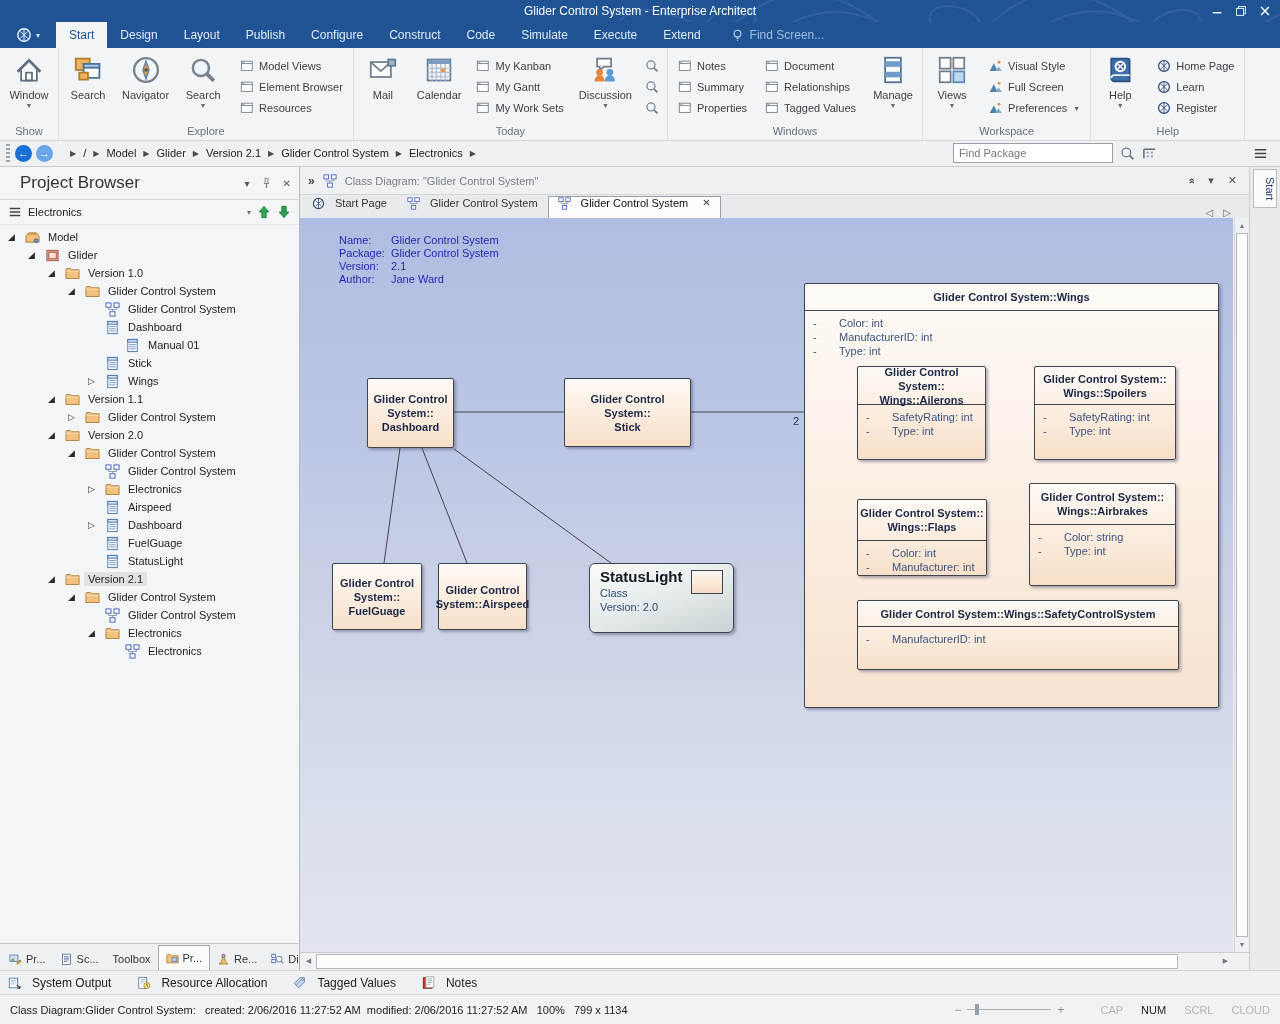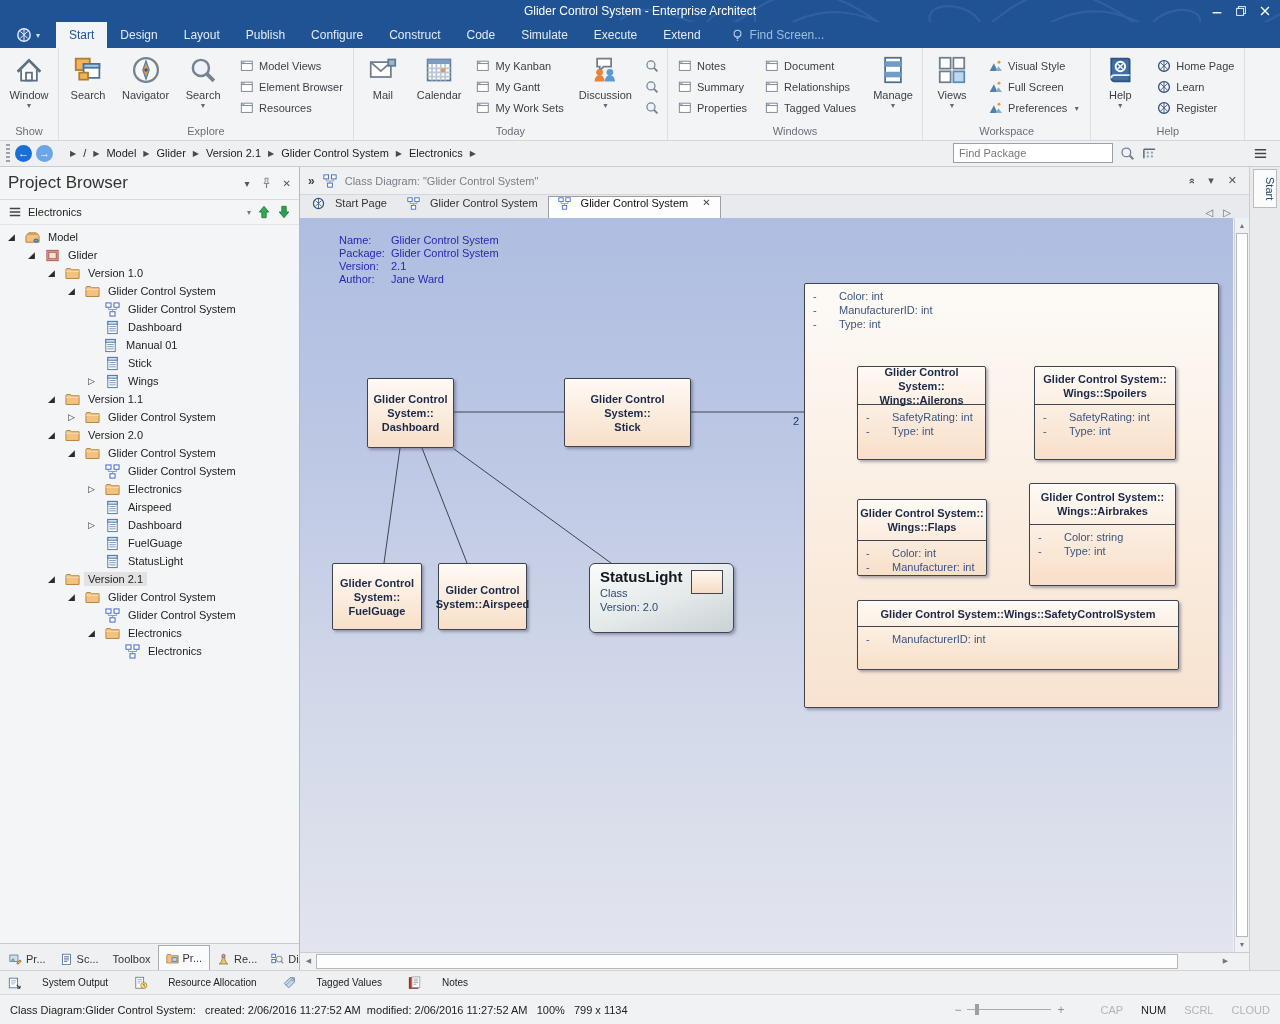--- a/index.html
+++ b/index.html
@@ -49,21 +49,21 @@
             font-family:"Liberation Sans",sans-serif;background:#fff;color:#333;}
   .fp-input::placeholder{color:#777;}
   .crumb-ico{margin-left:7px;display:flex;align-items:center;}
   .crumb-burger{margin-left:96px;margin-right:6px;}
   
   .main{position:absolute;left:0;top:167px;width:1280px;height:803px;display:flex;}
   
   .left-panel{width:300px;flex:none;background:#f4f5f6;border-right:1px solid #b6babf;
               display:flex;flex-direction:column;box-sizing:border-box;}
   .pb-header{height:32px;display:flex;align-items:center;padding:0 8px;border-bottom:1px solid #d8dade;}
-  .pb-title{font-size:17px;color:#333;flex:1;}
+  .pb-title{font-size:17px;color:#333;flex:1;margin-left:12px;}
   .pb-hicons{display:flex;align-items:center;gap:10px;color:#555;font-size:10px;}
   .pb-toolbar{height:24px;display:flex;align-items:center;gap:6px;padding:0 8px;border-bottom:1px solid #e2e4e7;}
   .pb-context{font-size:11px;color:#222;flex:1;}
   .tree{flex:1;overflow:hidden;padding-top:3px;background:#f4f5f6;}
   .trow{height:18px;display:flex;align-items:center;font-size:11px;color:#1c1c1c;white-space:nowrap;}
   .texp{width:17px;flex:none;font-size:9px;color:#2b2b2b;}
   .ticon{width:19px;flex:none;display:flex;align-items:center;}
   .tlabel{padding:1px 4px;}
   .trow.sel .tlabel{background:#e2e2e2;}
   .mini-tabs{height:26px;border-top:1px solid #c6cacf;display:flex;align-items:flex-end;background:#eef0f1;padding:0 2px;}
@@ -115,21 +115,21 @@
   .hscroll{height:17px;background:#f0f1f2;border-top:1px solid #c9ccd1;position:relative;}
   .hscroll .sarr{position:absolute;top:1px;width:15px;height:14px;text-align:center;font-size:7px;color:#707a84;line-height:14px;}
   .hscroll .thumb{position:absolute;left:16px;top:1px;height:13px;width:860px;background:#fdfdfd;border:1px solid #b4b8bd;}
   
   .right-strip{width:31px;flex:none;background:#e8eaec;border-left:1px solid #c9ccd1;box-sizing:border-box;}
   .side-tab{margin:2px auto 0 auto;width:22px;padding:7px 0;background:#fbfbfc;border:1px solid #b8bcc2;
             writing-mode:vertical-rl;font-size:11px;color:#27456e;text-align:center;}
   
   .dock-tabs{position:absolute;left:0;top:970px;width:1280px;height:24px;background:#eef0f1;
              border-top:1px solid #d0d3d7;display:flex;align-items:center;padding-left:8px;box-sizing:border-box;gap:26px;}
-  .dktab{display:flex;align-items:center;gap:20px;font-size:10px;color:#222;}
+  .dktab{display:flex;align-items:center;gap:10px;font-size:12px;color:#222;}
   
   .statusbar{position:absolute;left:0;top:994px;width:1280px;height:30px;background:#f1f2f3;
              border-top:1px solid #d8dade;display:flex;align-items:center;padding:0 10px;box-sizing:border-box;}
   .sb-text{font-size:11px;color:#222;white-space:pre;flex:1;}
   .sb-zoom{display:flex;align-items:center;gap:6px;color:#8a8f96;font-size:12px;margin-right:18px;}
   .sb-track{position:relative;width:84px;height:11px;}
   .sb-track:before{content:"";position:absolute;left:0;right:0;top:5px;height:1px;background:#a8adb3;}
   .sb-thumb{position:absolute;left:8px;top:0;width:4px;height:11px;background:#9aa0a7;}
   .sb-ind{font-size:11px;margin-left:18px;}
   .sb-ind.on{color:#222;}
@@ -655,21 +655,21 @@
             <span class="texp"></span>
             <span class="ticon">
               <svg width="15" height="15" viewBox="0 0 16 16">
                 <rect x="3" y="1.5" width="10" height="13" fill="#fff" stroke="#4876ad"></rect>
                 <rect x="3" y="1.5" width="10" height="3" fill="#cfe0f0" stroke="#4876ad"></rect>
                 <path d="M4.5 7h7M4.5 9.3h7M4.5 11.6h7" stroke="#6f94bd"></path>
               </svg>
             </span>
             <span class="tlabel">Dashboard</span>
           </div>
-          <div class="trow" style="padding-left: 86px;">
+          <div class="trow" style="padding-left: 108px;">
             <span class="texp"></span>
             <span class="ticon">
               <svg width="15" height="15" viewBox="0 0 16 16">
                 <rect x="3" y="1.5" width="10" height="13" fill="#fff" stroke="#4876ad"></rect>
                 <rect x="3" y="1.5" width="10" height="3" fill="#cfe0f0" stroke="#4876ad"></rect>
                 <path d="M4.5 7h7M4.5 9.3h7M4.5 11.6h7" stroke="#6f94bd"></path>
               </svg>
             </span>
             <span class="tlabel">Manual 01</span>
           </div>
@@ -979,20 +979,23 @@
                 <span class="ival">Jane Ward</span>
               </div>
             </div>
             <div class="cbox simple" style="left: 67px; top: 160px; width: 87px; height: 70px;">
               <div class="ctitle">Glider Control<br>System::<br>Dashboard</div>
             </div>
             <div class="cbox simple" style="left: 264px; top: 160px; width: 127px; height: 69px;">
               <div class="ctitle">Glider Control System::<br>Stick</div>
             </div>
             <div class="cbox comp container" style="left: 504px; top: 65px; width: 415px; height: 425px;">
+              <div class="chead" style="height:27px">
+                <div class="ctitle">Glider Control System::Wings</div>
+              </div>
               <div class="cattrs">
                 <div class="attr">
                   <span class="adash">-</span>
                   <span>Color: int</span>
                 </div>
                 <div class="attr">
                   <span class="adash">-</span>
                   <span>ManufacturerID: int</span>
                 </div>
                 <div class="attr">

